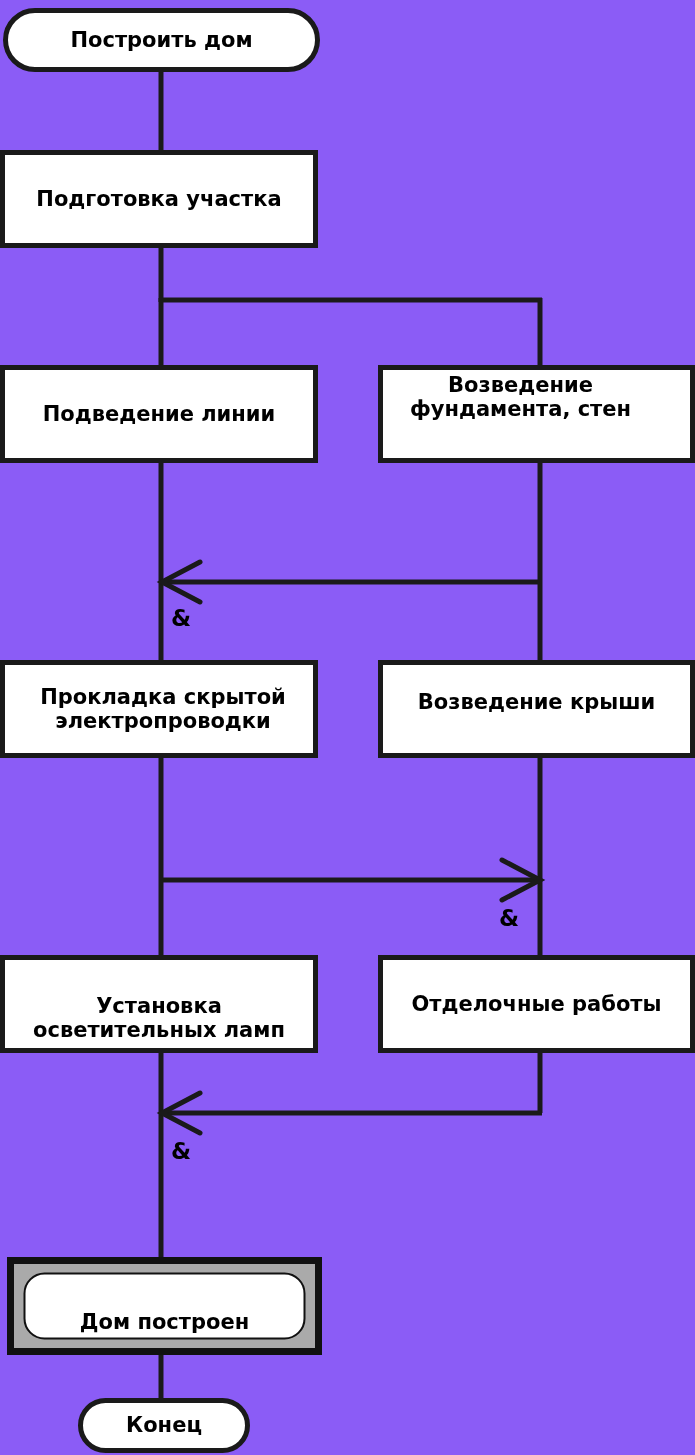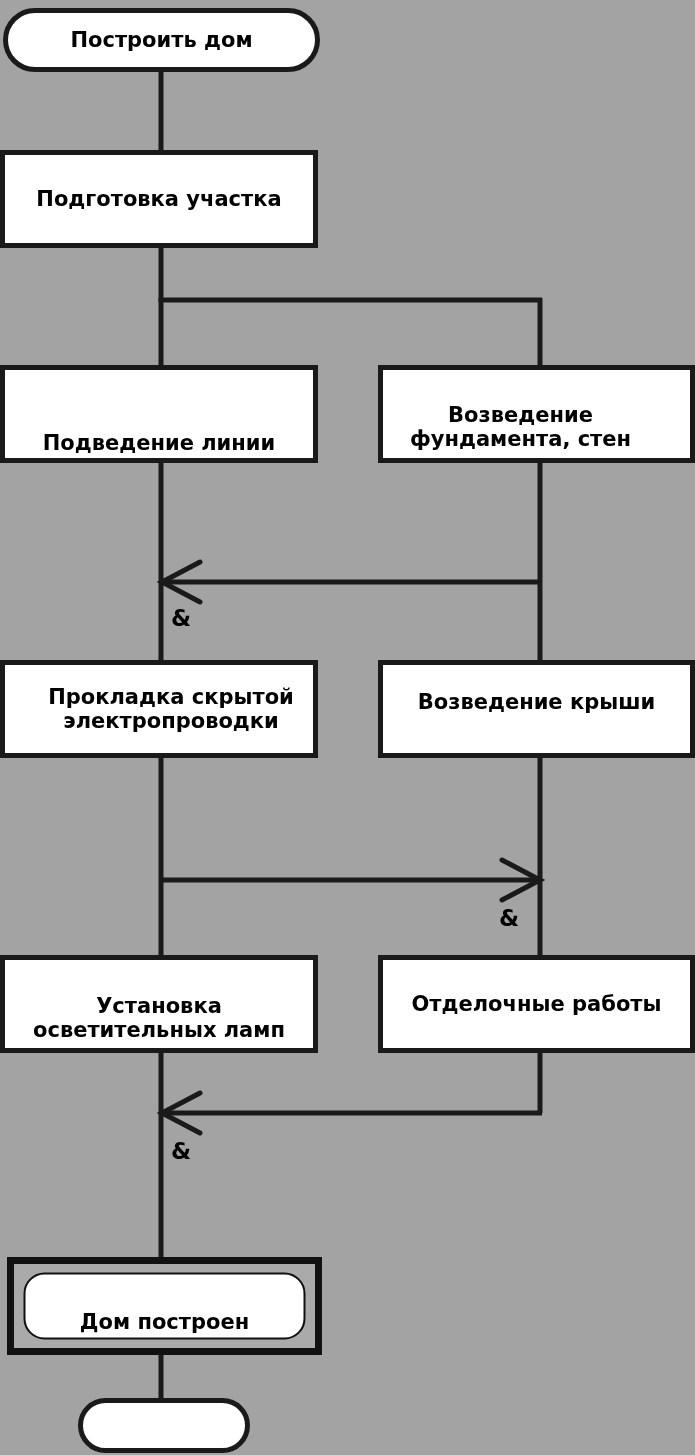--- a/index.html
+++ b/index.html
@@ -7,21 +7,21 @@
     padding: 0;
     background: #ffffff;
   }
   body {
     font-family: "DejaVu Sans", "Liberation Sans", sans-serif;
   }
   #canvas {
     position: relative;
     width: 695px;
     height: 1455px;
-    background: #a3a3a3;
+    background: #8b5cf6;
     overflow: hidden;
   }
   #canvas svg {
     position: absolute;
     left: 0;
     top: 0;
   }
   .node-label {
     position: absolute;
     display: flex;
@@ -107,37 +107,38 @@
       <rect x="24.5" y="1273.5" width="280" height="65" rx="20" ry="20" fill="#ffffff" stroke="#111111" stroke-width="2"></rect>
     </g>
 
     <rect x="80.5" y="1400.5" width="167" height="50" rx="25" ry="25" fill="#ffffff" stroke="#1a1a1a" stroke-width="5"></rect>
   </svg>
 
   <div class="node-label lbl-term" style="left:3px; top:8px; width:317px; height:64px;">Построить дом</div>
 
   <div class="node-label lbl-proc" style="left:0px; top:150px; width:318px; height:98px;">Подготовка участка</div>
 
-  <div class="node-label lbl-proc" style="left:0px; top:365px; width:318px; height:98px;margin-top:29px;">Подведение линии</div>
+  <div class="node-label lbl-proc" style="left:0px; top:365px; width:318px; height:98px;">Подведение линии</div>
 
-  <div class="node-label lbl-proc" style="left:378px; top:378px; width:285px; height:98px;">Возведение
+  <div class="node-label lbl-proc" style="left:378px; top:348px; width:285px; height:98px;">Возведение
 фундамента, стен</div>
 
-  <div class="node-label lbl-proc" style="left:12px; top:660px; width:318px; height:98px;">Прокладка скрытой
+  <div class="node-label lbl-proc" style="left:4px; top:660px; width:318px; height:98px;">Прокладка скрытой
 электропроводки</div>
 
   <div class="node-label lbl-proc" style="left:378px; top:660px; width:317px; height:84px;">Возведение крыши</div>
 
   <div class="node-label lbl-proc" style="left:0px; top:955px; width:318px; height:126px;">Установка
 осветительных ламп</div>
 
   <div class="node-label lbl-proc" style="left:378px; top:955px; width:317px; height:98px;text-align:center;">Отделочные работы</div>
 
   <div class="node-label lbl-proc" style="left:8px; top:1258px; width:313px; height:96px;margin-top:16px;">Дом построен</div>
 
+  <div class="node-label lbl-term" style="left:78px; top:1398px; width:172px; height:54px;">Конец</div>
 
   <div class="node-label lbl-amp" style="left:168px; top:605px; width:26px; height:26px;">&amp;</div>
 
   <div class="node-label lbl-amp" style="left:496px; top:905px; width:26px; height:26px;">&amp;</div>
 
   <div class="node-label lbl-amp" style="left:168px; top:1138px; width:26px; height:26px;">&amp;</div>
 
 </div>
 
 </body></html>

